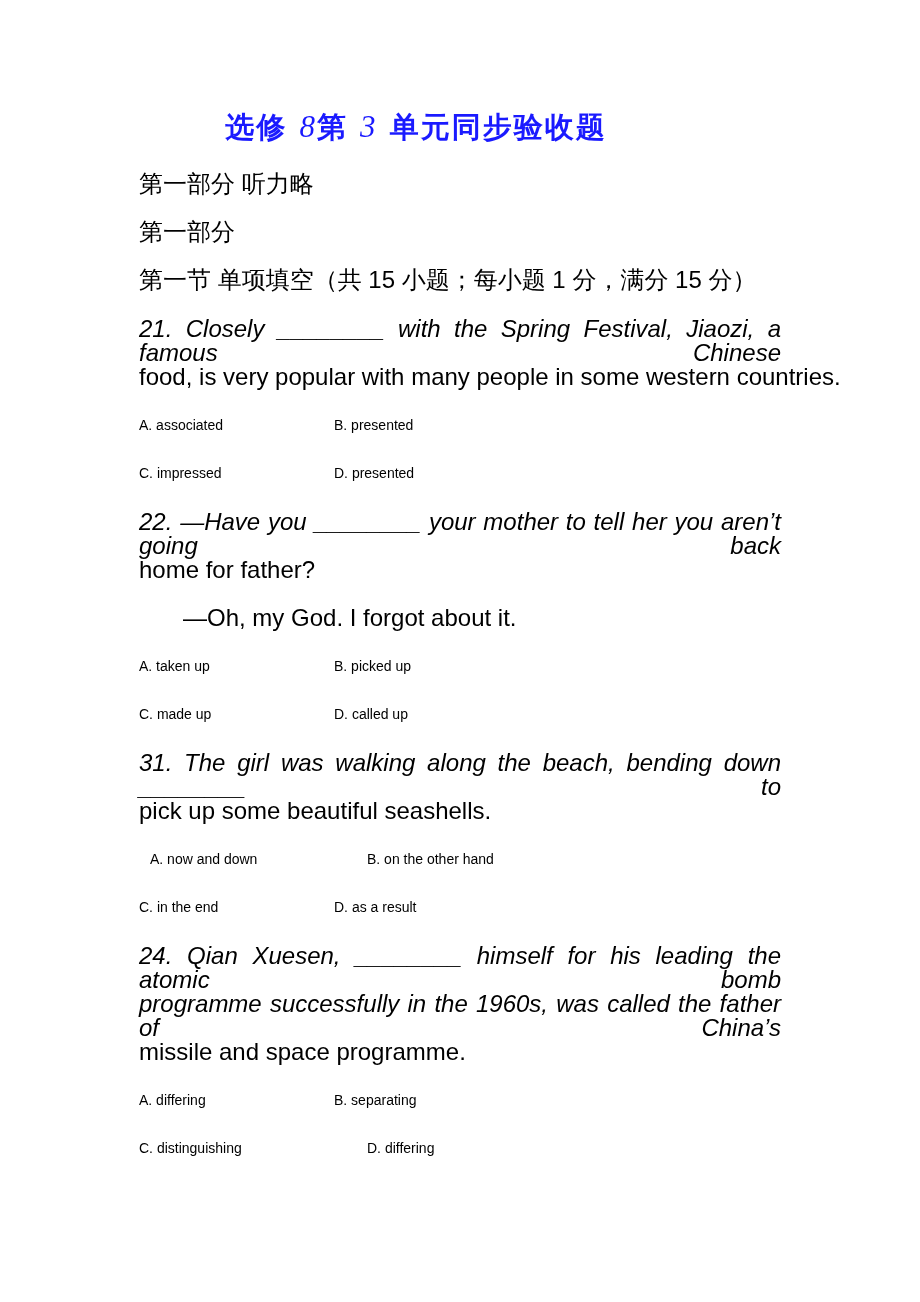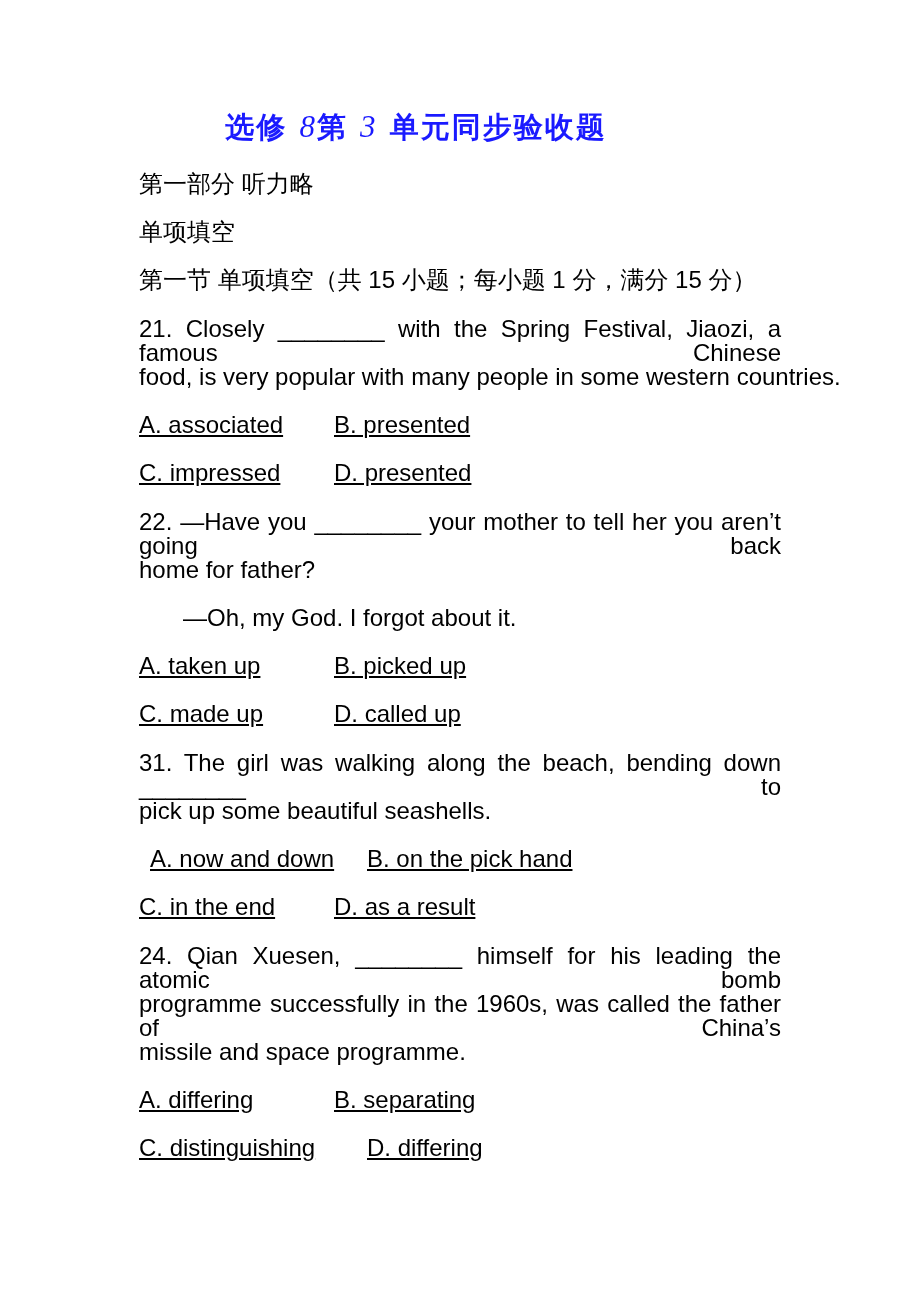--- a/index.html
+++ b/index.html
@@ -3,54 +3,54 @@
   <meta charset="utf-8">
   <style>
     html, body { margin: 0; padding: 0; background: #ffffff; }
     body { width: 920px; height: 1302px; position: relative; overflow: hidden;
            font-family: "Liberation Sans", "DejaVu Sans", sans-serif; color: #000; }
     .title { position: absolute; top: 108px; left: 0; width: 832px; text-align: center;
              font-size: 29px; font-weight: bold; color: #1a1aff; letter-spacing: 2px;
              font-family: "DejaVu Serif", serif; }
     .title .num { font-style: italic; font-weight: normal; font-family: "Liberation Serif", serif; font-size: 31px; }
     .line { position: absolute; left: 139px; font-size: 24px; line-height: 24px; white-space: nowrap; }
-    .just { width: 642px; text-align: justify; text-align-last: justify; white-space: normal; }
-    .opt { position: absolute; font-size: 24px; line-height: 24px; white-space: nowrap; text-decoration: underline; }
+    .just { width: 642px; text-align: justify; text-align-last: justify; white-space: normal; font-style: italic; }
+    .opt { position: absolute; font-size: 14px; line-height: 24px; white-space: nowrap; }
   </style>
 </head>
 <body>
 
 <div>
   <div class="title">
     <span>选修 </span><span class="num">8</span><span>第 </span><span class="num">3</span><span> 单元同步验收题</span>
   </div>
 
   <div class="line" style="top:172px">第一部分  听力略</div>
-  <div class="line" style="top:220px">单项填空</div>
+  <div class="line" style="top:220px">第一部分</div>
   <div class="line" style="top:268px">第一节  单项填空（共 15 小题；每小题 1 分，满分 15 分）</div>
 
   <div class="line just" style="top:317px">21. Closely ________ with the Spring Festival, Jiaozi, a famous Chinese</div>
   <div class="line" style="top:365px">food, is very popular with many people in some western countries.</div>
   <div class="opt" style="top:413px;left:139px">A. associated</div>
   <div class="opt" style="top:413px;left:334px">B. presented</div>
   <div class="opt" style="top:461px;left:139px">C. impressed</div>
   <div class="opt" style="top:461px;left:334px">D. presented</div>
 
   <div class="line just" style="top:510px">22. —Have you ________ your mother to tell her you aren’t going back</div>
   <div class="line" style="top:558px">home for father?</div>
   <div class="line" style="top:606px;left:183px">—Oh, my God. I forgot about it.</div>
   <div class="opt" style="top:654px;left:139px">A. taken up</div>
   <div class="opt" style="top:654px;left:334px">B. picked up</div>
   <div class="opt" style="top:702px;left:139px">C. made up</div>
   <div class="opt" style="top:702px;left:334px">D. called up</div>
 
   <div class="line just" style="top:751px">31. The girl was walking along the beach, bending down ________ to</div>
   <div class="line" style="top:799px">pick up some beautiful seashells.</div>
   <div class="opt" style="top:847px;left:150px">A. now and down</div>
-  <div class="opt" style="top:847px;left:367px">B. on the pick hand</div>
+  <div class="opt" style="top:847px;left:367px">B. on the other hand</div>
   <div class="opt" style="top:895px;left:139px">C. in the end</div>
   <div class="opt" style="top:895px;left:334px">D. as a result</div>
 
   <div class="line just" style="top:944px">24. Qian Xuesen, ________ himself for his leading the atomic bomb</div>
   <div class="line just" style="top:992px">programme successfully in the 1960s, was called the father of China’s</div>
   <div class="line" style="top:1040px">missile and space programme.</div>
   <div class="opt" style="top:1088px;left:139px">A. differing</div>
   <div class="opt" style="top:1088px;left:334px">B. separating</div>
   <div class="opt" style="top:1136px;left:139px">C. distinguishing</div>
   <div class="opt" style="top:1136px;left:367px">D. differing</div>

